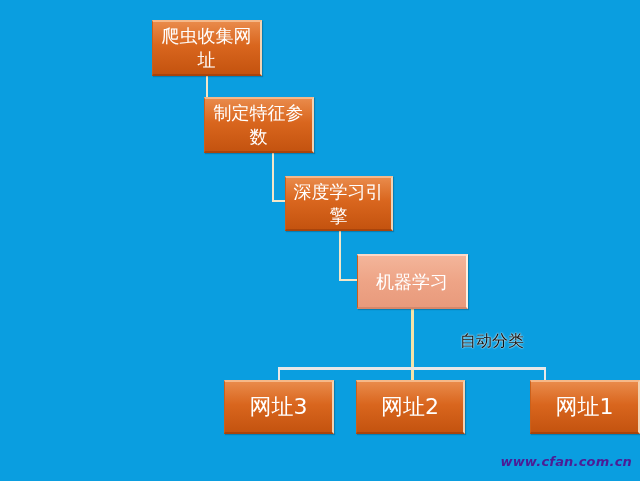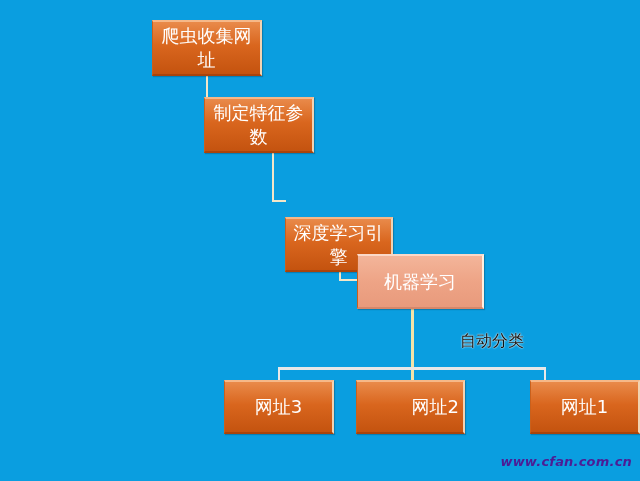--- a/index.html
+++ b/index.html
@@ -3,21 +3,21 @@
 <meta charset="utf-8">
 <style>
   html,body{margin:0;padding:0;}
   body{width:640px;height:481px;background:#0a9ee0;position:relative;overflow:hidden;font-family:"DejaVu Sans","Liberation Sans",sans-serif;}
   .box{position:absolute;box-sizing:border-box;color:#fff;display:flex;align-items:center;justify-content:center;text-align:center;
        font-size:18px;line-height:24px;padding:10px 4px;
        background:linear-gradient(180deg,#e98a4a 0%,#d9661e 45%,#c4530f 100%);
        border-top:2px solid #f6b888;border-right:2px solid #f2d3b2;border-bottom:2px solid #a9440b;border-left:1px solid #c9601c;
        box-shadow:1px 1px 1px rgba(0,0,0,0.2);}
   .box.light{background:linear-gradient(180deg,#f3b59a 0%,#eea486 50%,#e89a7c 100%);border-top:2px solid #fbd9c8;border-right:2px solid #fff0e0;border-bottom:2px solid #d6876a;}
-  .box.bottom{font-size:18px;}
+  .box.bottom{font-size:22px;}
   .line{position:absolute;background:#f3e6c8;}
   .line.w{background:#e8e8e8;}
   .label{position:absolute;font-size:16px;color:#111;text-shadow:0 0 1px #fff,0 0 2px #fff;white-space:nowrap;}
   .wm{position:absolute;right:8px;bottom:12px;color:#4c1d95;font-style:italic;font-weight:bold;font-size:13px;font-family:"DejaVu Sans",sans-serif;letter-spacing:0.2px;}
 </style>
 </head>
 <body>
 
 <div class="line" style="left:206px;top:75px;width:2px;height:49px;"></div>
 <div class="line" style="left:206px;top:122px;width:13px;height:2px;"></div>
@@ -32,32 +32,32 @@
 <div class="line w" style="left:278px;top:367px;width:268px;height:3px;"></div>
 <div class="line w" style="left:278px;top:367px;width:2px;height:14px;"></div>
 <div class="line w" style="left:544px;top:367px;width:2px;height:14px;"></div>
 
 <div class="box" style="left:152px;top:20px;width:110px;height:56px;">
   <span>爬虫收集网址</span>
 </div>
 <div class="box" style="left:204px;top:97px;width:110px;height:56px;">
   <span>制定特征参数</span>
 </div>
-<div class="box" style="left:285px;top:176px;width:108px;height:55px;margin-top:41px;">
+<div class="box" style="left:285px;top:176px;width:108px;height:55px;">
   <span>深度学习引擎</span>
 </div>
-<div class="box light" style="left:357px;top:254px;width:127px;height:55px;">
+<div class="box light" style="left:357px;top:254px;width:111px;height:55px;">
   <span>机器学习</span>
 </div>
 
 <div class="label" style="left:460px;top:331px;">自动分类</div>
 
 <div class="box bottom" style="left:224px;top:380px;width:110px;height:54px;">
   <span>网址3</span>
 </div>
-<div class="box bottom" style="left:356px;top:380px;width:109px;height:54px;justify-content:flex-end;">
+<div class="box bottom" style="left:356px;top:380px;width:109px;height:54px;">
   <span>网址2</span>
 </div>
 <div class="box bottom" style="left:490px;top:380px;width:110px;height:54px;margin-left:40px;">
   <span>网址1</span>
 </div>
 
 <div class="wm">www.cfan.com.cn</div>
 
 </body></html>

